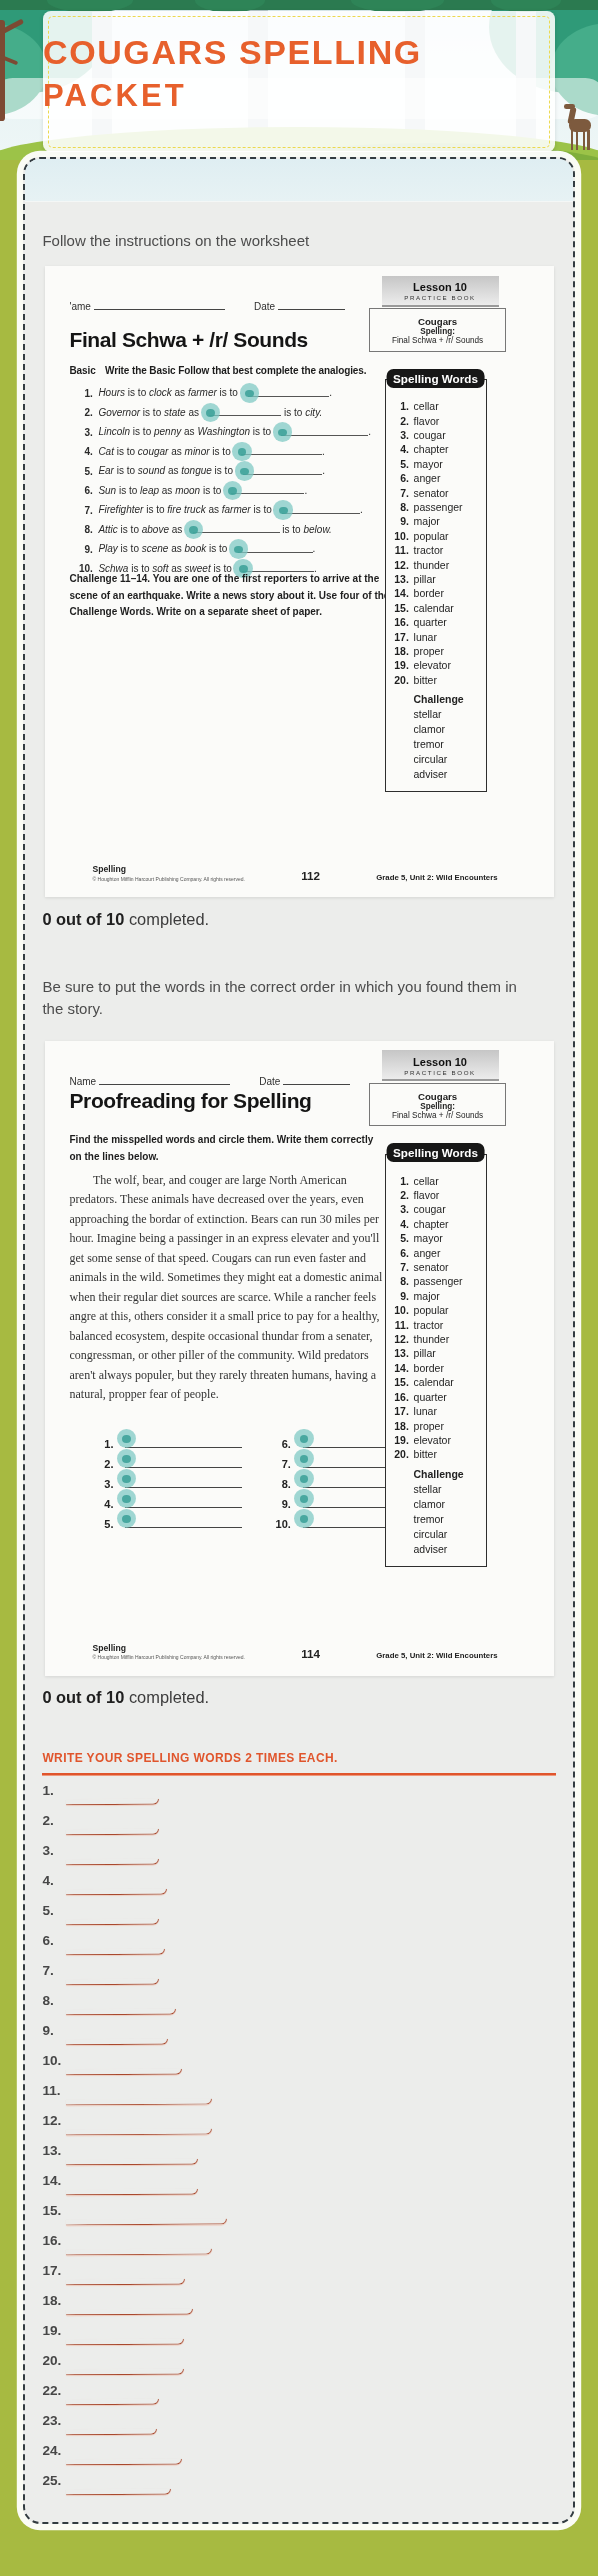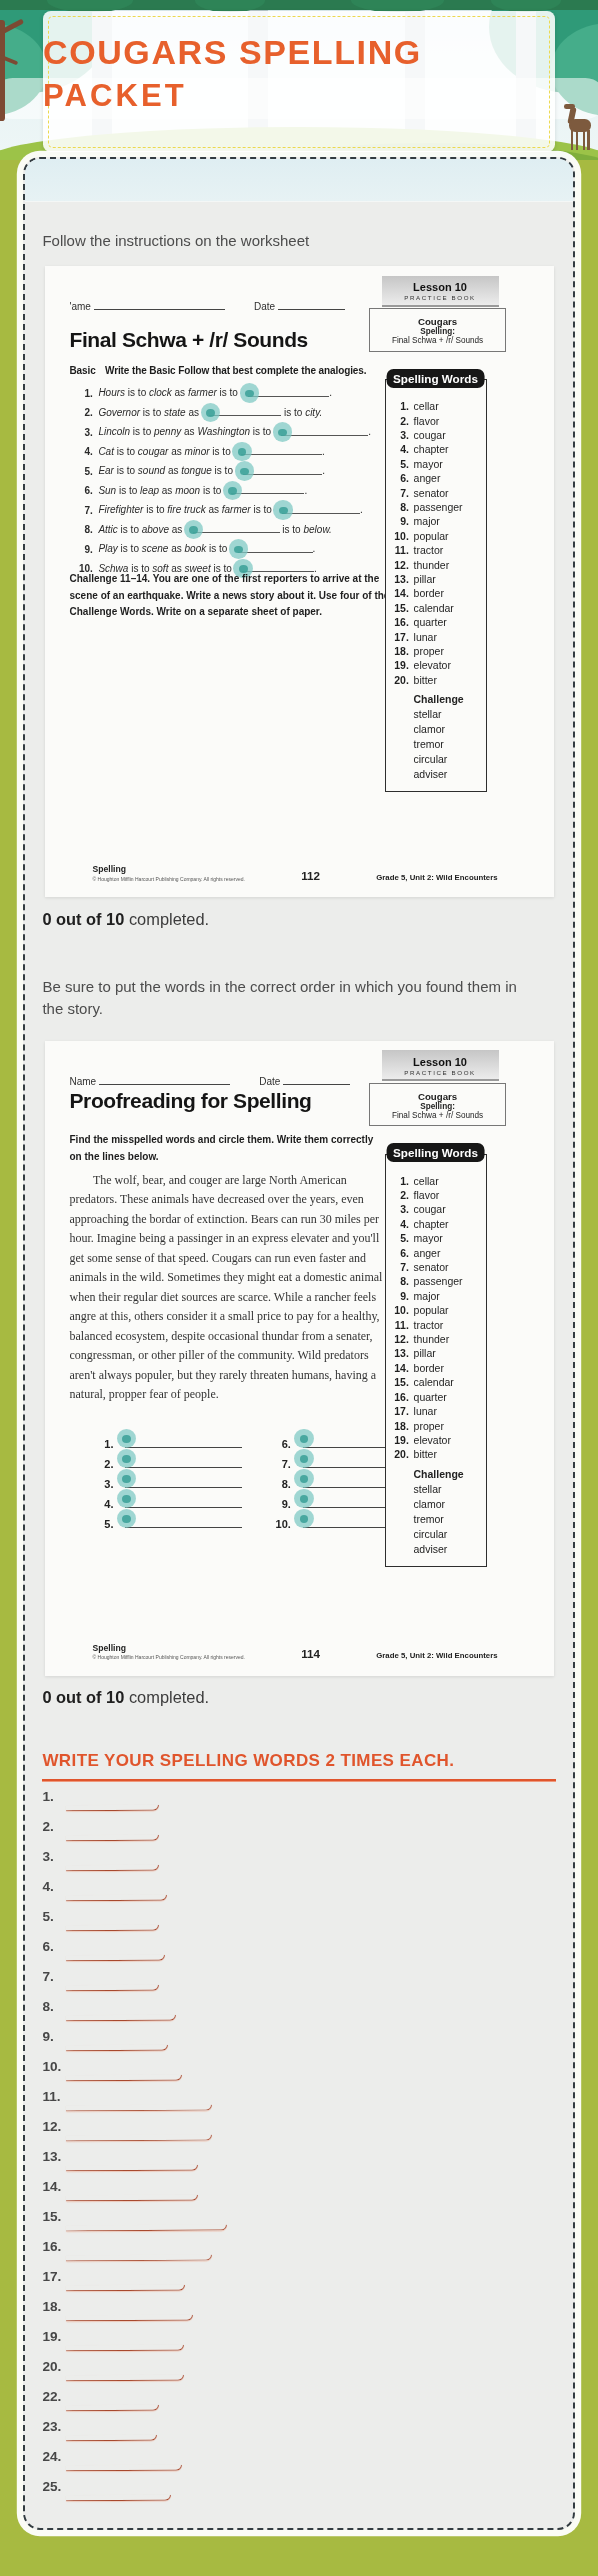--- a/index.html
+++ b/index.html
@@ -114,21 +114,21 @@
           align-items:flex-end;margin-left:12px;}
   .f-title{font-weight:bold;font-size:8.6px;color:#222;}
   .f-copy{font-size:5px;color:#555;margin-top:1.6px;}
   .f-page{font-weight:bold;font-size:11.7px;color:#222;}
   .f-right{font-weight:bold;font-size:7.8px;color:#222;}
 
   .completed{margin:12.5px 0 0 17px;font-size:16.4px;color:#3c3c3c;}
   .completed b{color:#202020;}
 
   
-  .write-head{margin:44px 17px 0;color:#e0552c;font-weight:bold;font-size:17px;letter-spacing:0.4px;
+  .write-head{margin:44px 17px 0;color:#e0552c;font-weight:bold;font-size:12px;letter-spacing:0.4px;
               text-transform:uppercase;}
   .write-hr{margin:7.8px 17px 0;height:2.3px;background:linear-gradient(to bottom,#e0552c 55%,#f6c0ab);}
   .write-list{margin:7.8px 0 0 17px;}
   .write-item{position:relative;height:30px;}
   .wi-num{font-size:13.6px;font-weight:bold;color:#474747;}
   .wi-line{position:absolute;left:23.4px;top:15.6px;height:4.7px;border-bottom:1.6px solid #a8492e;
            border-right:1.6px solid rgba(168,73,46,.85);border-radius:0 0 9.3px 1.6px;
            box-shadow:0 0.8px 0.8px rgba(236,150,120,.45);transform:rotate(-.3deg);}
 </style>
 </head>

